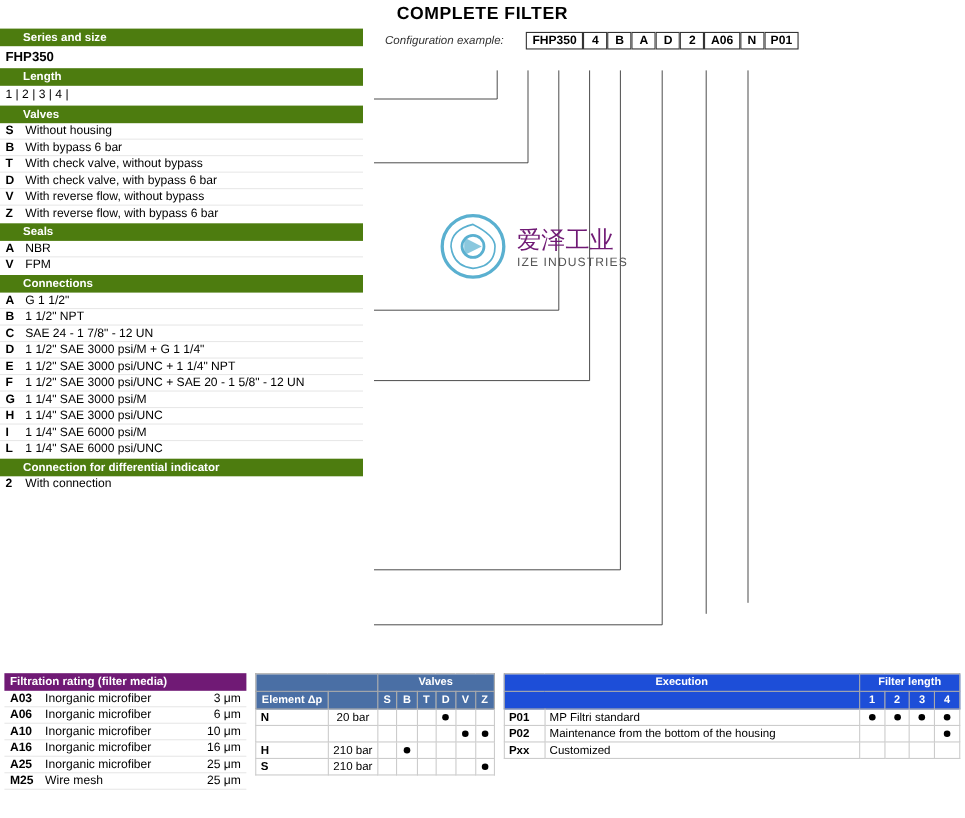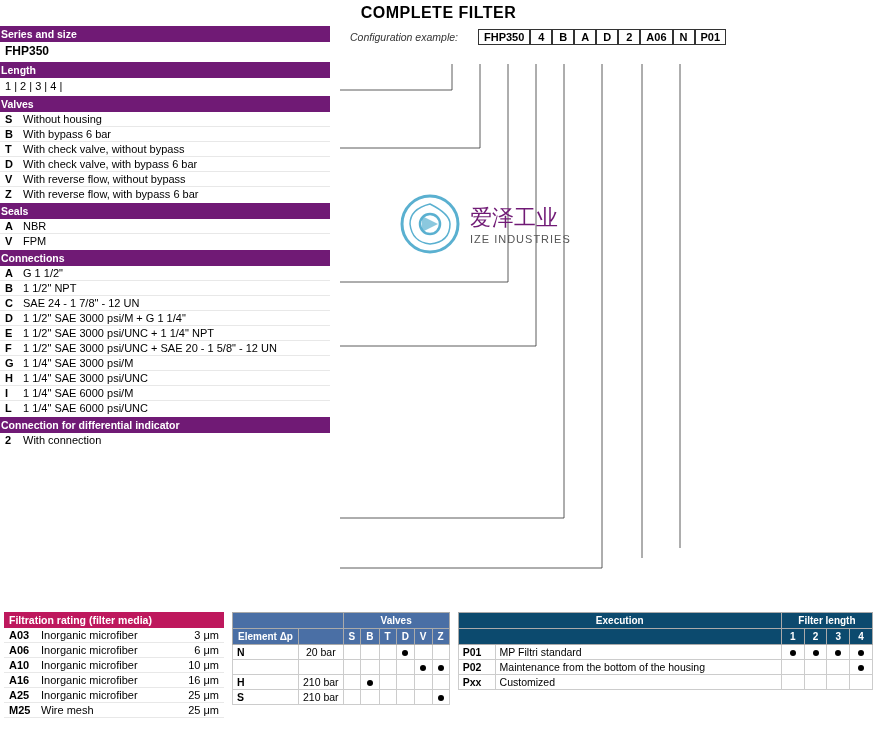--- a/index.html
+++ b/index.html
@@ -31,25 +31,25 @@
     }
 
     .right-config {
       flex: 1;
       padding-left: 10px;
       padding-top: 2px;
     }
 
     
     .section-header {
-      background: #701a75;
+      background: #4d7c0f;
       color: #fff;
       font-weight: bold;
       font-size: 10.5px;
-      padding: 2px 1px;
+      padding: 2px 21px;
       margin-top: 2px;
     }
 
     .section-value {
       font-weight: bold;
       font-size: 12px;
       padding: 2px 5px;
     }
 
     .section-row {
@@ -108,21 +108,21 @@
       padding: 0 4px;
       gap: 8px;
     }
 
     .filtration-panel {
       width: 220px;
       flex-shrink: 0;
     }
 
     .filtration-header {
-      background: #be185d;
+      background: #701a75;
       color: #fff;
       font-weight: bold;
       font-size: 10.5px;
       padding: 2px 5px;
     }
 
     .filtration-row {
       display: flex;
       align-items: center;
       padding: 1px 5px;
@@ -181,21 +181,21 @@
       flex: 1;
     }
 
     .exec-table {
       border-collapse: collapse;
       font-size: 10.5px;
       width: 100%;
     }
 
     .exec-table th {
-      background: #0c4a6e;
+      background: #1d4ed8;
       color: #fff;
       padding: 2px 5px;
       font-weight: bold;
       text-align: center;
       border: 1px solid #aaa;
       font-size: 10px;
     }
 
     .exec-table td {
       border: 1px solid #ccc;

